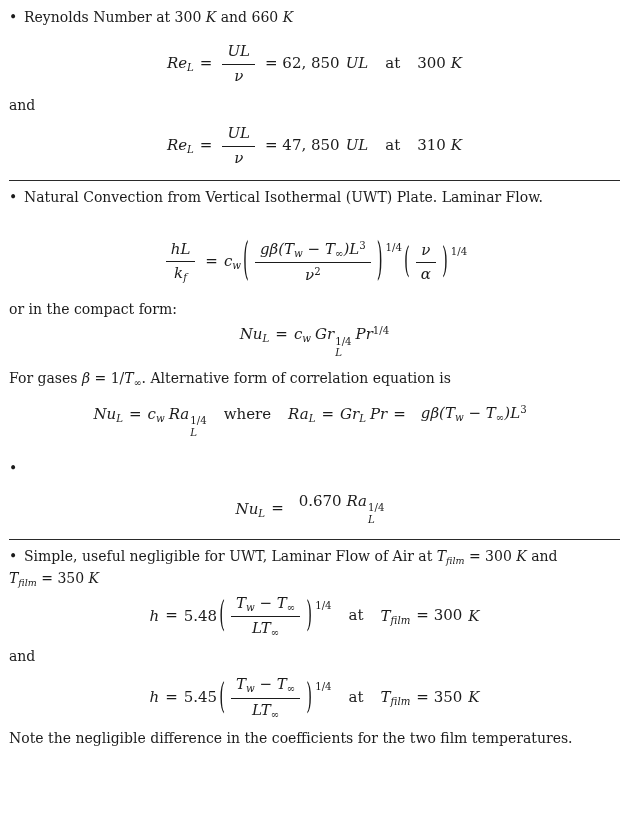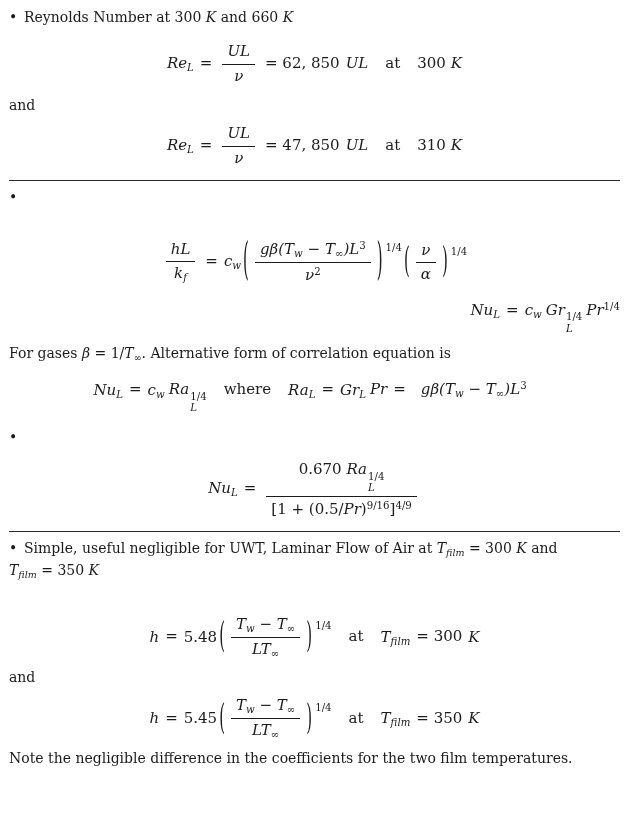--- a/index.html
+++ b/index.html
@@ -35,25 +35,25 @@
   .frac .num { display: block; padding: 0 5px 2px 5px; }
   .frac .den { display: block; border-top: 1.3px solid #1b1b1b; padding: 2px 5px 0 5px; }
 
   .bp { display: inline-block; vertical-align: middle; font-weight: 400; }
   .s31 { transform: scaleY(3.0); margin: 0 2px; }
   .s25 { transform: scaleY(2.4); margin: 0 2px; }
 
   .eqA { margin: 16px 0 10px; }
   .eqB { margin: 10px 0 12px; }
   .eqC { margin: 33px 0 14px; }
-  .eqD { margin: 6px 0 10px; text-align: right; }
-  .eqE { margin: 14px 0 14px; }
+  .eqD { margin: 6px 0 10px; }
+  .eqE { margin: 14px 0 21px; }
   .eqF { margin: 14px 0 12px; }
   .eqG { margin: 16px 0 14px; }
-  .eqH { margin: 33px 0 8px; }
+  .eqH { margin: 4px 0 8px; }
   .eqI { margin: 10px 0 8px; }
 </style>
 </head>
 <body>
 
 <div class="page">
 
   <div class="line bl">
       <span class="bullet">•</span>
       <span><span>Reynolds Number at 300 </span><span class="it">K</span><span> and 660 </span><span class="it">K</span></span>
@@ -68,33 +68,35 @@
 
   <div class="eq eqB"><span class="it">Re</span><span class="sb it">L</span><span class="eqs">=</span><span class="frac">
         <span class="num it">UL</span>
         <span class="den it">ν</span>
       </span><span class="eqs">= 47, 850</span><span class="it">UL</span><span class="w">at</span><span>310</span><span class="it ksp">K</span></div>
 
   <hr class="rule">
 
   <div class="line bl">
       <span class="bullet">•</span>
+      <span>Natural Convection from Vertical Isothermal (UWT) Plate. Laminar Flow.</span>
     </div>
 
   <div class="eq eqC"><span class="frac">
         <span class="num it">hL</span>
         <span class="den"><span class="it">k</span><span class="sb it">f</span></span>
       </span><span class="eqs">=</span><span class="it">c</span><span class="sb it">w</span><span class="bp s31">(</span><span class="frac">
         <span class="num"><span class="it">gβ(T</span><span class="sb it">w</span><span class="it"> − T</span><span class="sb">∞</span><span class="it">)L</span><span class="sp">3</span></span>
         <span class="den"><span class="it">ν</span><span class="sp">2</span></span>
       </span><span class="bp s31">)</span><span class="hp">1/4</span><span class="bp s25 mlx">(</span><span class="frac">
         <span class="num it">ν</span>
         <span class="den it">α</span>
       </span><span class="bp s25">)</span><span class="hp2">1/4</span></div>
 
+  <div class="line">or in the compact form:</div>
 
   <div class="eq eqD"><span class="it">Nu</span><span class="sb it">L</span><span class="eqs">=</span><span class="it">c</span><span class="sb it">w</span><span class="it mlx">Gr</span><span class="ssk">
         <span>1/4</span>
         <span class="it">L</span>
       </span><span class="it mlx">Pr</span><span class="sp">1/4</span></div>
 
   <div class="line"><span>For gases </span><span class="it">β</span><span> = 1/</span><span class="it">T</span><span class="sb">∞</span><span>. Alternative form of correlation equation is</span></div>
 
   <div class="eq eqE"><span class="it">Nu</span><span class="sb it">L</span><span class="eqs">=</span><span class="it">c</span><span class="sb it">w</span><span class="it mlx">Ra</span><span class="ssk">
         <span>1/4</span>
@@ -105,21 +107,20 @@
 
   <div class="line bl">
       <span class="bullet">•</span>
     </div>
 
   <div class="eq eqF"><span class="it">Nu</span><span class="sb it">L</span><span class="eqs">=</span><span class="frac">
         <span class="num"><span>0.670 </span><span class="it">Ra</span><span class="ssk">
             <span>1/4</span>
             <span class="it">L</span>
           </span></span>
-        <span class="den"><span>[1 + (0.5/</span><span class="it">Pr</span><span>)</span><span class="sp">9/16</span><span>]</span><span class="sp">4/9</span></span>
       </span></div>
 
 
 
   <hr class="rule">
 
   <div class="line bl">
       <span class="bullet">•</span>
       <span><span>Simple, useful negligible for UWT, Laminar Flow of Air at </span><span class="it">T</span><span class="sb it">film</span><span> = 300 </span><span class="it">K</span><span> and</span></span>
     </div>

